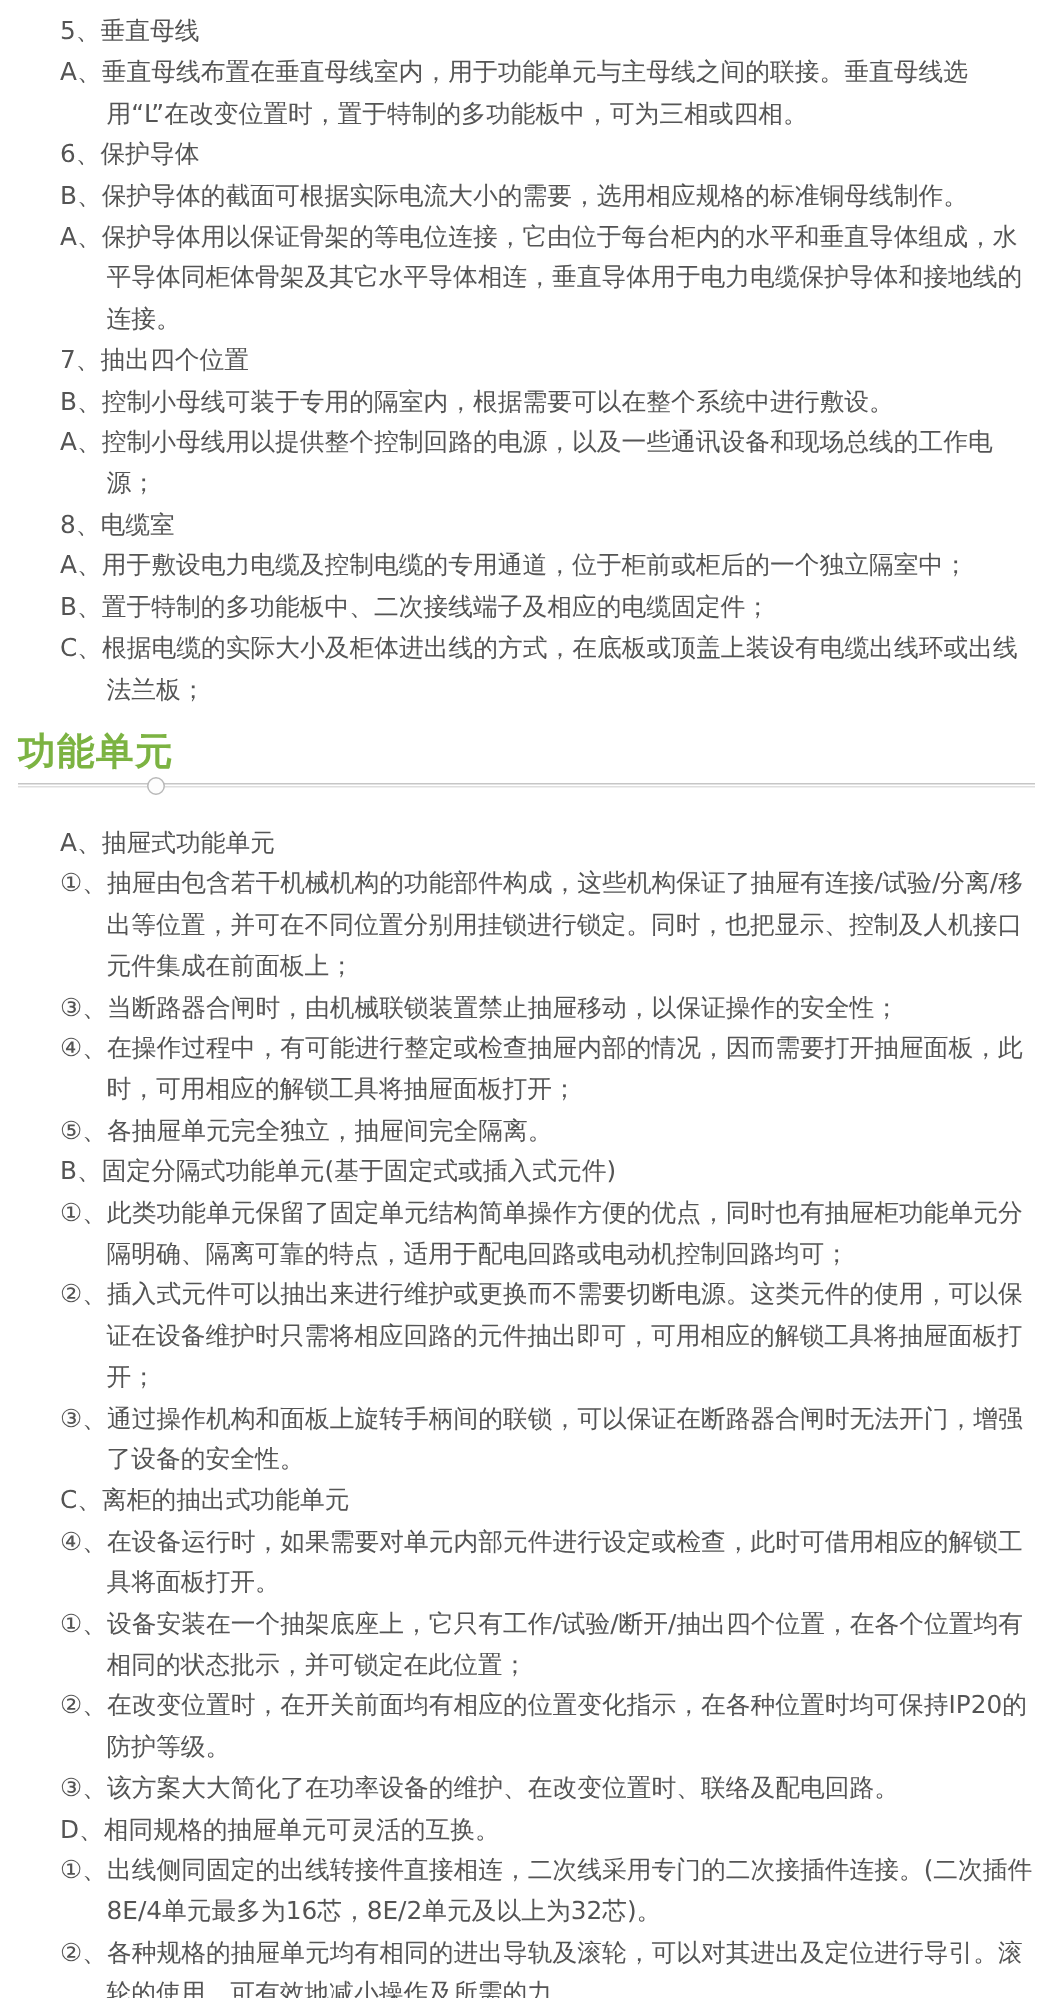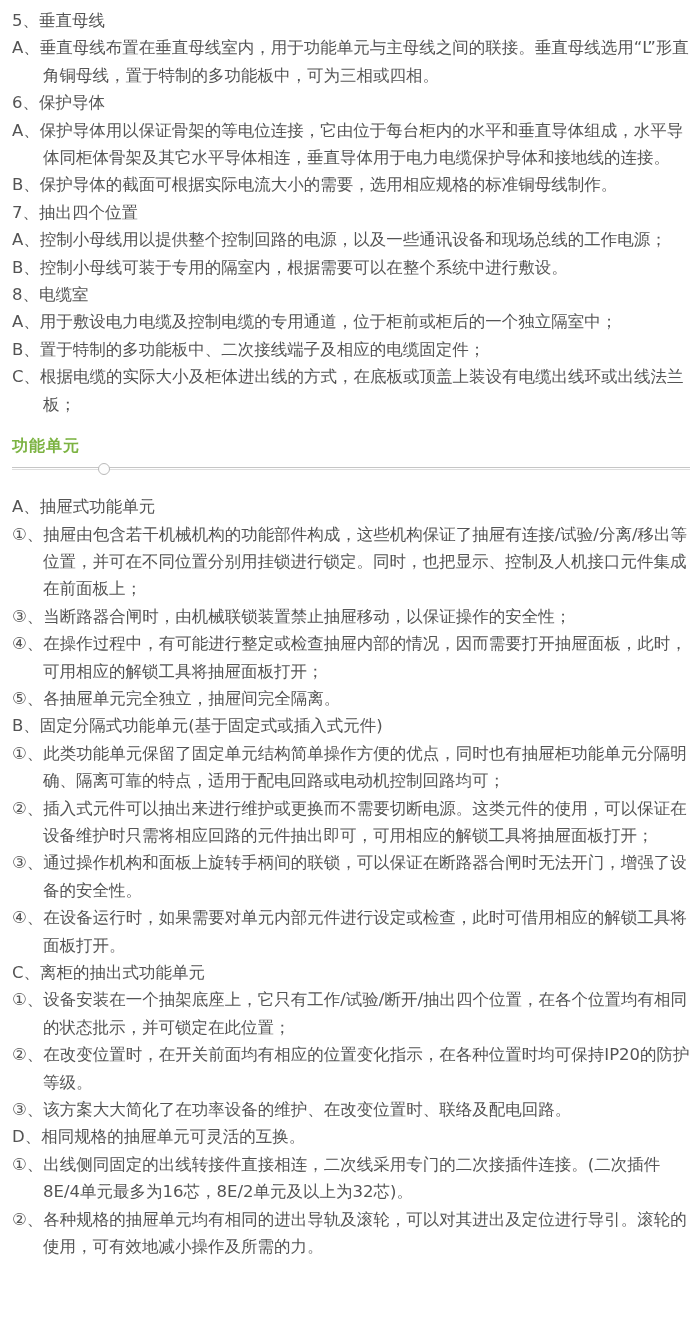--- a/index.html
+++ b/index.html
@@ -12,27 +12,28 @@
   }
   .doc {
     padding:7px 8px 0 12px;
     font-size:16.5px;
     line-height:27.4px;
   }
   .para {
     padding-left:31px;
     text-indent:-31px;
     color:var(--body-text);
+    margin-left:28px;
   }
   .marker { display:inline; }
   .heading-block { margin-top:13px; }
   .section-title {
     margin:0;
     color:var(--accent);
-    font-size:16px;
+    font-size:25px;
     line-height:30px;
     font-weight:bold;
     letter-spacing:1px;
   }
   .divider {
     position:relative;
     margin-top:6px;
     margin-right:2px;
     height:3px;
     border-top:1px solid #c6c6c6;
@@ -48,27 +49,27 @@
   }
   .list-bottom { margin-top:23px; }
 </style>
 </head>
 <body>
 
 <div class="doc">
 
   <div class="list-top">
       <div class="para"><span class="marker">5、</span><span>垂直母线</span></div>
-      <div class="para"><span class="marker">A、</span><span>垂直母线布置在垂直母线室内，用于功能单元与主母线之间的联接。垂直母线选用“L”形直角铜母线，置于特制的多功能板中，可为三相或四相。</span></div>
+      <div class="para"><span class="marker">A、</span><span>垂直母线布置在垂直母线室内，用于功能单元与主母线之间的联接。垂直母线选用“L”在改变位置时，置于特制的多功能板中，可为三相或四相。</span></div>
       <div class="para"><span class="marker">6、</span><span>保护导体</span></div>
+      <div class="para"><span class="marker">B、</span><span>保护导体的截面可根据实际电流大小的需要，选用相应规格的标准铜母线制作。</span></div>
       <div class="para"><span class="marker">A、</span><span>保护导体用以保证骨架的等电位连接，它由位于每台柜内的水平和垂直导体组成，水平导体同柜体骨架及其它水平导体相连，垂直导体用于电力电缆保护导体和接地线的连接。</span></div>
-      <div class="para"><span class="marker">B、</span><span>保护导体的截面可根据实际电流大小的需要，选用相应规格的标准铜母线制作。</span></div>
       <div class="para"><span class="marker">7、</span><span>抽出四个位置</span></div>
+      <div class="para"><span class="marker">B、</span><span>控制小母线可装于专用的隔室内，根据需要可以在整个系统中进行敷设。</span></div>
       <div class="para"><span class="marker">A、</span><span>控制小母线用以提供整个控制回路的电源，以及一些通讯设备和现场总线的工作电源；</span></div>
-      <div class="para"><span class="marker">B、</span><span>控制小母线可装于专用的隔室内，根据需要可以在整个系统中进行敷设。</span></div>
       <div class="para"><span class="marker">8、</span><span>电缆室</span></div>
       <div class="para"><span class="marker">A、</span><span>用于敷设电力电缆及控制电缆的专用通道，位于柜前或柜后的一个独立隔室中；</span></div>
       <div class="para"><span class="marker">B、</span><span>置于特制的多功能板中、二次接线端子及相应的电缆固定件；</span></div>
       <div class="para"><span class="marker">C、</span><span>根据电缆的实际大小及柜体进出线的方式，在底板或顶盖上装设有电缆出线环或出线法兰板；</span></div>
     </div>
 
   <div class="heading-block">
     <h2 class="section-title">功能单元</h2>
     <div class="divider">
       <span class="divider-knob"></span>
@@ -78,22 +79,22 @@
   <div class="list-bottom">
       <div class="para"><span class="marker">A、</span><span>抽屉式功能单元</span></div>
       <div class="para"><span class="marker">①、</span><span>抽屉由包含若干机械机构的功能部件构成，这些机构保证了抽屉有连接/试验/分离/移出等位置，并可在不同位置分别用挂锁进行锁定。同时，也把显示、控制及人机接口元件集成在前面板上；</span></div>
       <div class="para"><span class="marker">③、</span><span>当断路器合闸时，由机械联锁装置禁止抽屉移动，以保证操作的安全性；</span></div>
       <div class="para"><span class="marker">④、</span><span>在操作过程中，有可能进行整定或检查抽屉内部的情况，因而需要打开抽屉面板，此时，可用相应的解锁工具将抽屉面板打开；</span></div>
       <div class="para"><span class="marker">⑤、</span><span>各抽屉单元完全独立，抽屉间完全隔离。</span></div>
       <div class="para"><span class="marker">B、</span><span>固定分隔式功能单元(基于固定式或插入式元件)</span></div>
       <div class="para"><span class="marker">①、</span><span>此类功能单元保留了固定单元结构简单操作方便的优点，同时也有抽屉柜功能单元分隔明确、隔离可靠的特点，适用于配电回路或电动机控制回路均可；</span></div>
       <div class="para"><span class="marker">②、</span><span>插入式元件可以抽出来进行维护或更换而不需要切断电源。这类元件的使用，可以保证在设备维护时只需将相应回路的元件抽出即可，可用相应的解锁工具将抽屉面板打开；</span></div>
       <div class="para"><span class="marker">③、</span><span>通过操作机构和面板上旋转手柄间的联锁，可以保证在断路器合闸时无法开门，增强了设备的安全性。</span></div>
+      <div class="para"><span class="marker">C、</span><span>离柜的抽出式功能单元</span></div>
       <div class="para"><span class="marker">④、</span><span>在设备运行时，如果需要对单元内部元件进行设定或检查，此时可借用相应的解锁工具将面板打开。</span></div>
-      <div class="para"><span class="marker">C、</span><span>离柜的抽出式功能单元</span></div>
       <div class="para"><span class="marker">①、</span><span>设备安装在一个抽架底座上，它只有工作/试验/断开/抽出四个位置，在各个位置均有相同的状态批示，并可锁定在此位置；</span></div>
       <div class="para"><span class="marker">②、</span><span>在改变位置时，在开关前面均有相应的位置变化指示，在各种位置时均可保持IP20的防护等级。</span></div>
       <div class="para"><span class="marker">③、</span><span>该方案大大简化了在功率设备的维护、在改变位置时、联络及配电回路。</span></div>
       <div class="para"><span class="marker">D、</span><span>相同规格的抽屉单元可灵活的互换。</span></div>
       <div class="para"><span class="marker">①、</span><span>出线侧同固定的出线转接件直接相连，二次线采用专门的二次接插件连接。(二次插件8E/4单元最多为16芯，8E/2单元及以上为32芯)。</span></div>
       <div class="para"><span class="marker">②、</span><span>各种规格的抽屉单元均有相同的进出导轨及滚轮，可以对其进出及定位进行导引。滚轮的使用，可有效地减小操作及所需的力。</span></div>
     </div>
 
 </div>
 

